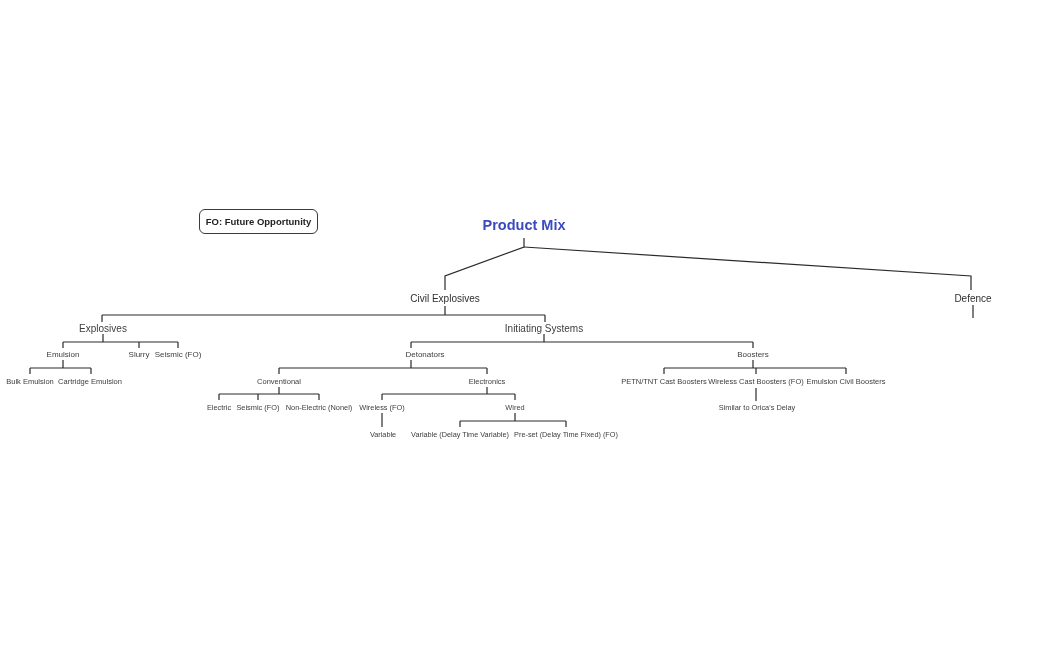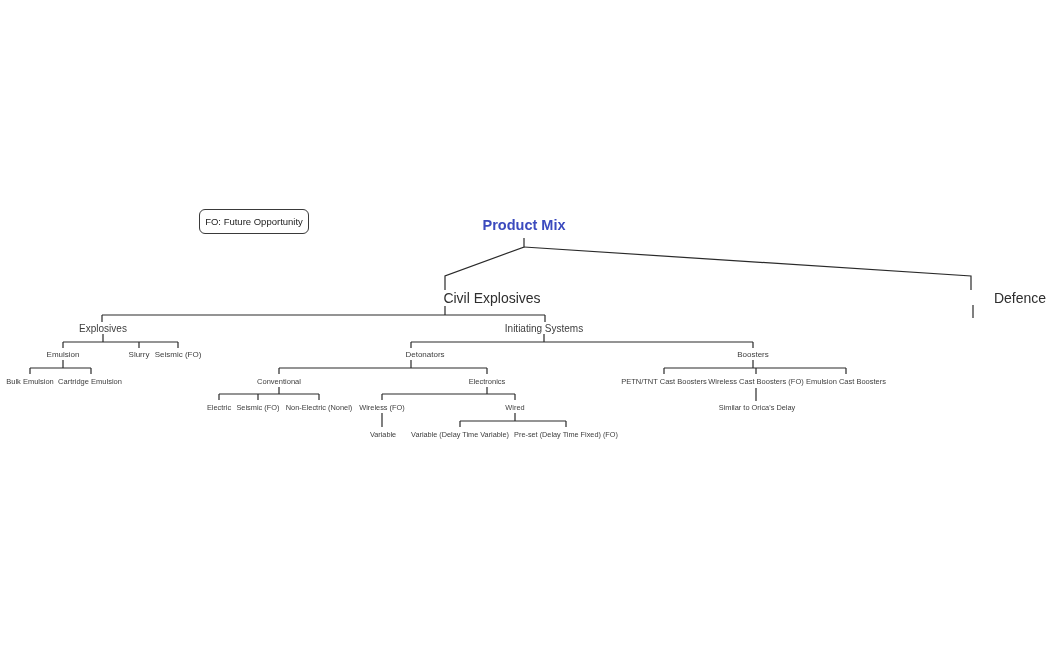--- a/index.html
+++ b/index.html
@@ -18,42 +18,42 @@
   }
   .connectors path {
     fill: none;
     stroke: #2a2a2a;
     stroke-width: 1.2;
     stroke-linecap: butt;
   }
   .legend {
     position: absolute;
     left: 199px; top: 209px;
-    width: 110px; height: 25px;
+    width: 119px; height: 25px;
     border: 1.5px solid #3a3a3a;
     border-radius: 6px;
     background: #ffffff;
     display: flex;
     align-items: center;
     justify-content: center;
     box-sizing: border-box;
     font-size: 9.5px;
-    font-weight: normal;
+    font-weight: bold;
     color: #222222;
     white-space: nowrap;
   }
   .node {
     position: absolute;
     transform: translate(-50%, -50%);
     white-space: nowrap;
     color: #3d3d3d;
     text-align: center;
   }
   .lv0 { font-size: 14.5px; font-weight: bold; color: #3b4abe; }
-  .lv1 { font-size: 14px;  color: #2e2e2e; margin-left: 47px; }
+  .lv1 { font-size: 10px;  color: #2e2e2e; }
   .lv2 { font-size: 10px; }
   .lv3 { font-size: 8px;   }
   .lv4 { font-size: 7.5px; }
   .lv5 { font-size: 7.4px; }
   .lv6 { font-size: 7.3px; }
 
   .p-product_mix        { left: 524px; top: 225px; }
   .p-civil_explosives   { left: 445px; top: 298px; }
   .p-defence            { left: 973px; top: 298px; }
   .p-explosives         { left: 103px; top: 328px; }
@@ -122,21 +122,21 @@
   <div class="node lv3 p-seismic_fo_1">Seismic (FO)</div>
   <div class="node lv3 p-detonators">Detonators</div>
   <div class="node lv3 p-boosters">Boosters</div>
 
   <div class="node lv4 p-bulk_emulsion">Bulk Emulsion</div>
   <div class="node lv4 p-cartridge_emulsion">Cartridge Emulsion</div>
   <div class="node lv4 p-conventional">Conventional</div>
   <div class="node lv4 p-electronics">Electronics</div>
   <div class="node lv4 p-petn_tnt">PETN/TNT Cast Boosters</div>
   <div class="node lv4 p-wireless_cast">Wireless Cast Boosters (FO)</div>
-  <div class="node lv4 p-emulsion_cast">Emulsion Cast Boosters</div>
+  <div class="node lv4 p-emulsion_cast">Emulsion Civil Boosters</div>
 
   <div class="node lv5 p-electric">Electric</div>
   <div class="node lv5 p-seismic_fo_2">Seismic (FO)</div>
   <div class="node lv5 p-non_electric">Non-Electric (Nonel)</div>
   <div class="node lv5 p-wireless_fo">Wireless (FO)</div>
   <div class="node lv5 p-wired">Wired</div>
   <div class="node lv5 p-similar_webgen">Similar to Orica's Delay</div>
 
   <div class="node lv6 p-variable">Variable</div>
   <div class="node lv6 p-variable_delay">Variable (Delay Time Variable)</div>

